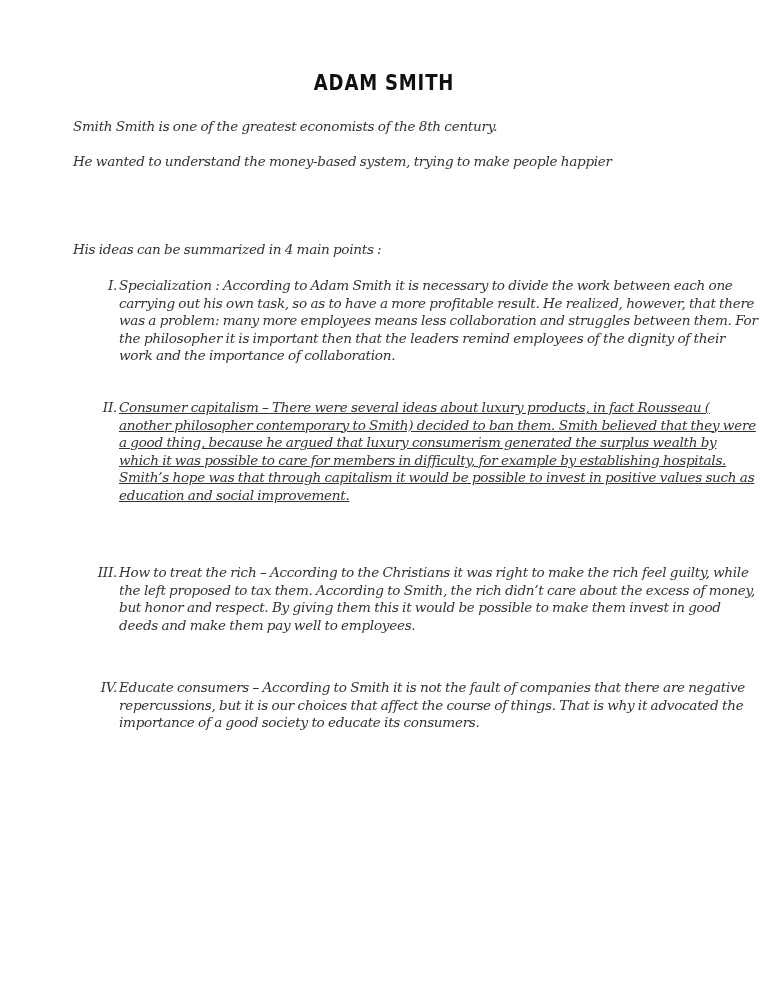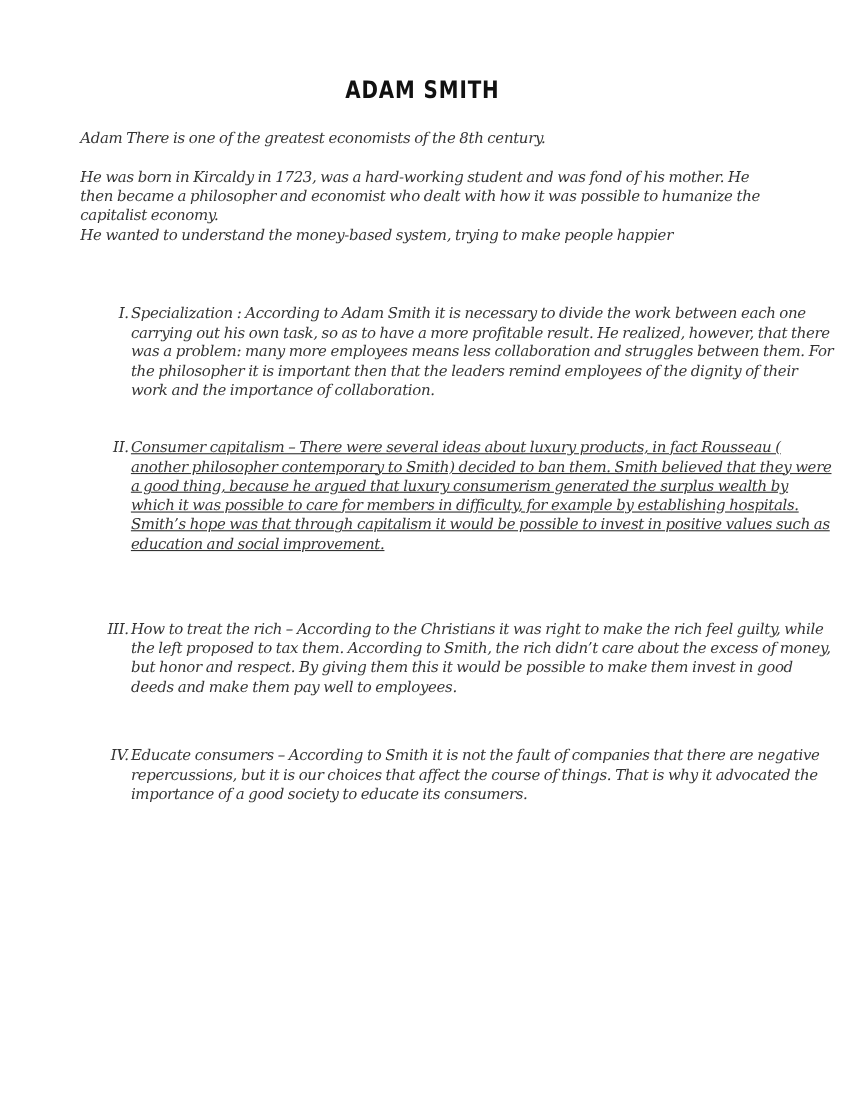--- a/index.html
+++ b/index.html
@@ -26,27 +26,27 @@
   .item.i3 { position: absolute; top: 564px; left: 0; width: 640px; }
   .item.i4 { position: absolute; top: 679px; left: 0; width: 640px; }
   .conclusion { position: absolute; left: 119px; top: 749px; width: 600px; margin: 0; }
 </style>
 </head>
 <body>
 
 <div class="page">
   <div class="title">ADAM SMITH</div>
 
-  <p class="para p1 text">Adam There is one of the greatest economists of the 8th century.</p>
+  <p class="para p1 text">Smith Smith is one of the greatest economists of the 8th century.</p>
 
   <div class="para p2 text">
-    <div>He was born in Kircaldy in 1723, was a hard-working student and was fond of his mother. He then became a philosopher and economist who dealt with how it was possible to humanize the capitalist economy.</div>
     <div>He wanted to understand the money-based system, trying to make people happier</div>
   </div>
 
+  <p class="para p3 text">His ideas can be summarized in 4 main points :</p>
 
   <ol class="list text">
     <li class="item i1">
       <span class="num">I.</span>
       <span>Specialization : According to Adam Smith it is necessary to divide the work between each one carrying out his own task, so as to have a more profitable result. He realized, however, that there was a problem: many more employees means less collaboration and struggles between them. For the philosopher it is important then that the leaders remind employees of the dignity of their work and the importance of collaboration.</span>
     </li>
     <li class="item i2">
       <span class="num">II.</span>
       <span>Consumer capitalism – There were several ideas about luxury products, in fact Rousseau ( another philosopher contemporary to Smith) decided to ban them. Smith believed that they were a good thing, because he argued that luxury consumerism generated the surplus wealth by which it was possible to care for members in difficulty, for example by establishing hospitals. Smith’s hope was that through capitalism it would be possible to invest in positive values such as education and social improvement.</span>
     </li>

